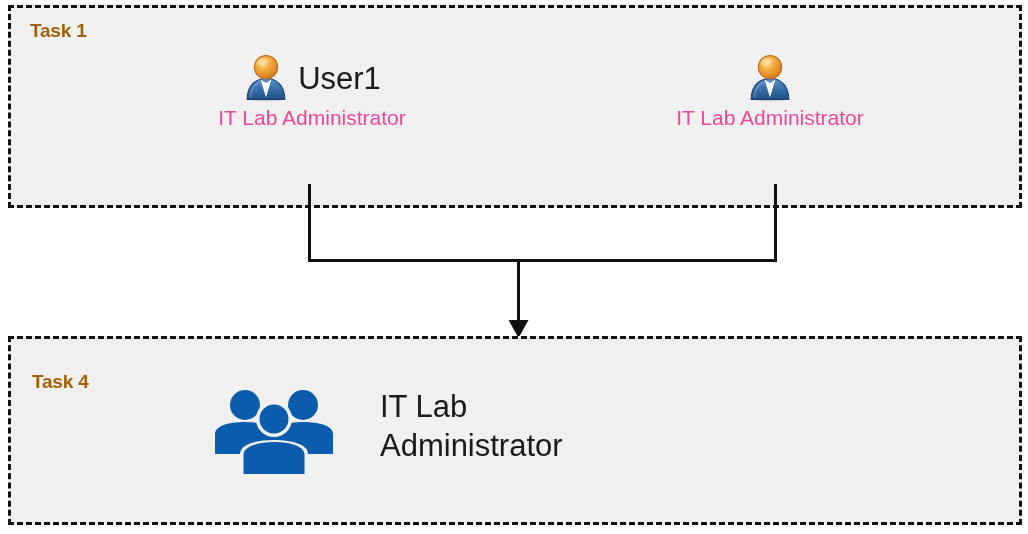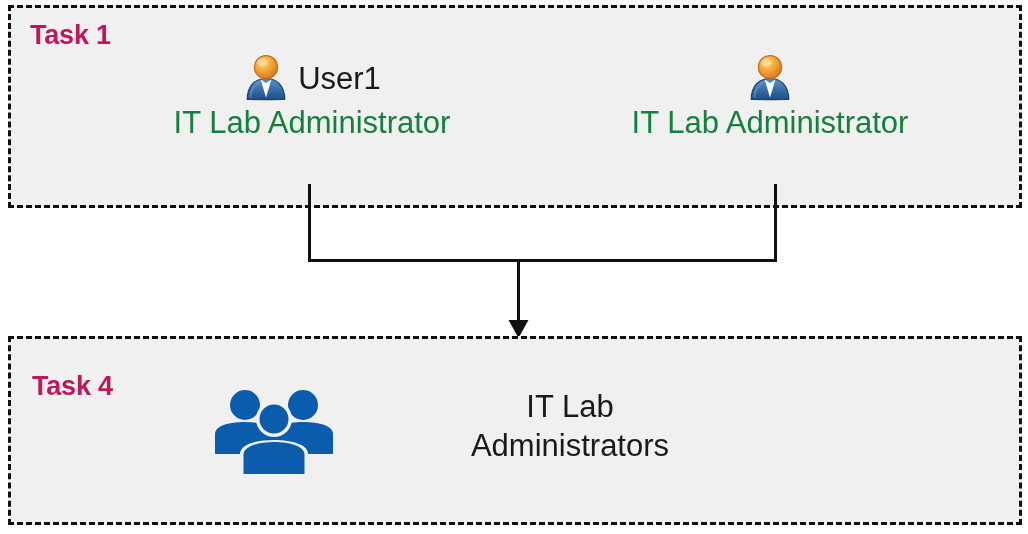--- a/index.html
+++ b/index.html
@@ -41,22 +41,22 @@
     top: 336px;
     width: 1014px;
     height: 189px;
   }
 
   
   .task-label {
     position: absolute;
     font-family: "Liberation Sans", sans-serif;
     font-weight: bold;
-    font-size: 27px;
-    color: #be185d;
+    font-size: 19px;
+    color: #a16207;
     letter-spacing: -0.2px;
     white-space: nowrap;
   }
   #task1-label { left: 30px; top: 20px; }
   #task2-label { left: 32px; top: 371px; }
 
   
   .person-entry {
     position: absolute;
     text-align: center;
@@ -74,22 +74,22 @@
     text-align: center;
   }
   .person-name {
     font-family: "Liberation Sans", sans-serif;
     font-size: 31px;
     color: #1a1a1a;
     line-height: 1;
   }
   .person-role {
     font-family: "Liberation Sans", sans-serif;
-    font-size: 31px;
-    color: #15803d;
+    font-size: 21px;
+    color: #ec4899;
     line-height: 1.1;
     margin-top: 2px;
   }
 
   
   .user-icon {
     width: 46px;
     height: 48px;
     position: relative;
     flex: 0 0 auto;
@@ -101,21 +101,21 @@
     left: 212px;
     top: 386px;
     width: 124px;
     height: 92px;
   }
   #group-label {
     position: absolute;
     left: 380px;
     top: 388px;
     width: 380px;
-    text-align: center;
+    text-align: left;
     font-family: "Liberation Sans", sans-serif;
     font-size: 31px;
     color: #1a1a1a;
     line-height: 1.25;
   }
 
   
   #connector {
     position: absolute;
     left: 0; top: 0;
@@ -228,16 +228,16 @@
         <circle cx="62" cy="33" r="18" fill="#F0F0F0"></circle>
         <circle cx="62" cy="33" r="14.5"></circle>
         <path d="M28 90 L28 68 C28 59 43 54 62 54 C81 54 96 59 96 68 L96 90 Z" fill="#F0F0F0"></path>
         <path d="M31.5 88 L31.5 68.5 C31.5 60.5 45.5 56 62 56 C78.5 56 92.5 60.5 92.5 68.5 L92.5 88 Z"></path>
       </g>
     </svg>
   </div>
 
   <div id="group-label">
     <span>IT Lab</span><br>
-    <span>Administrators</span>
+    <span>Administrator</span>
   </div>
 
 </div>
 
 </body></html>

